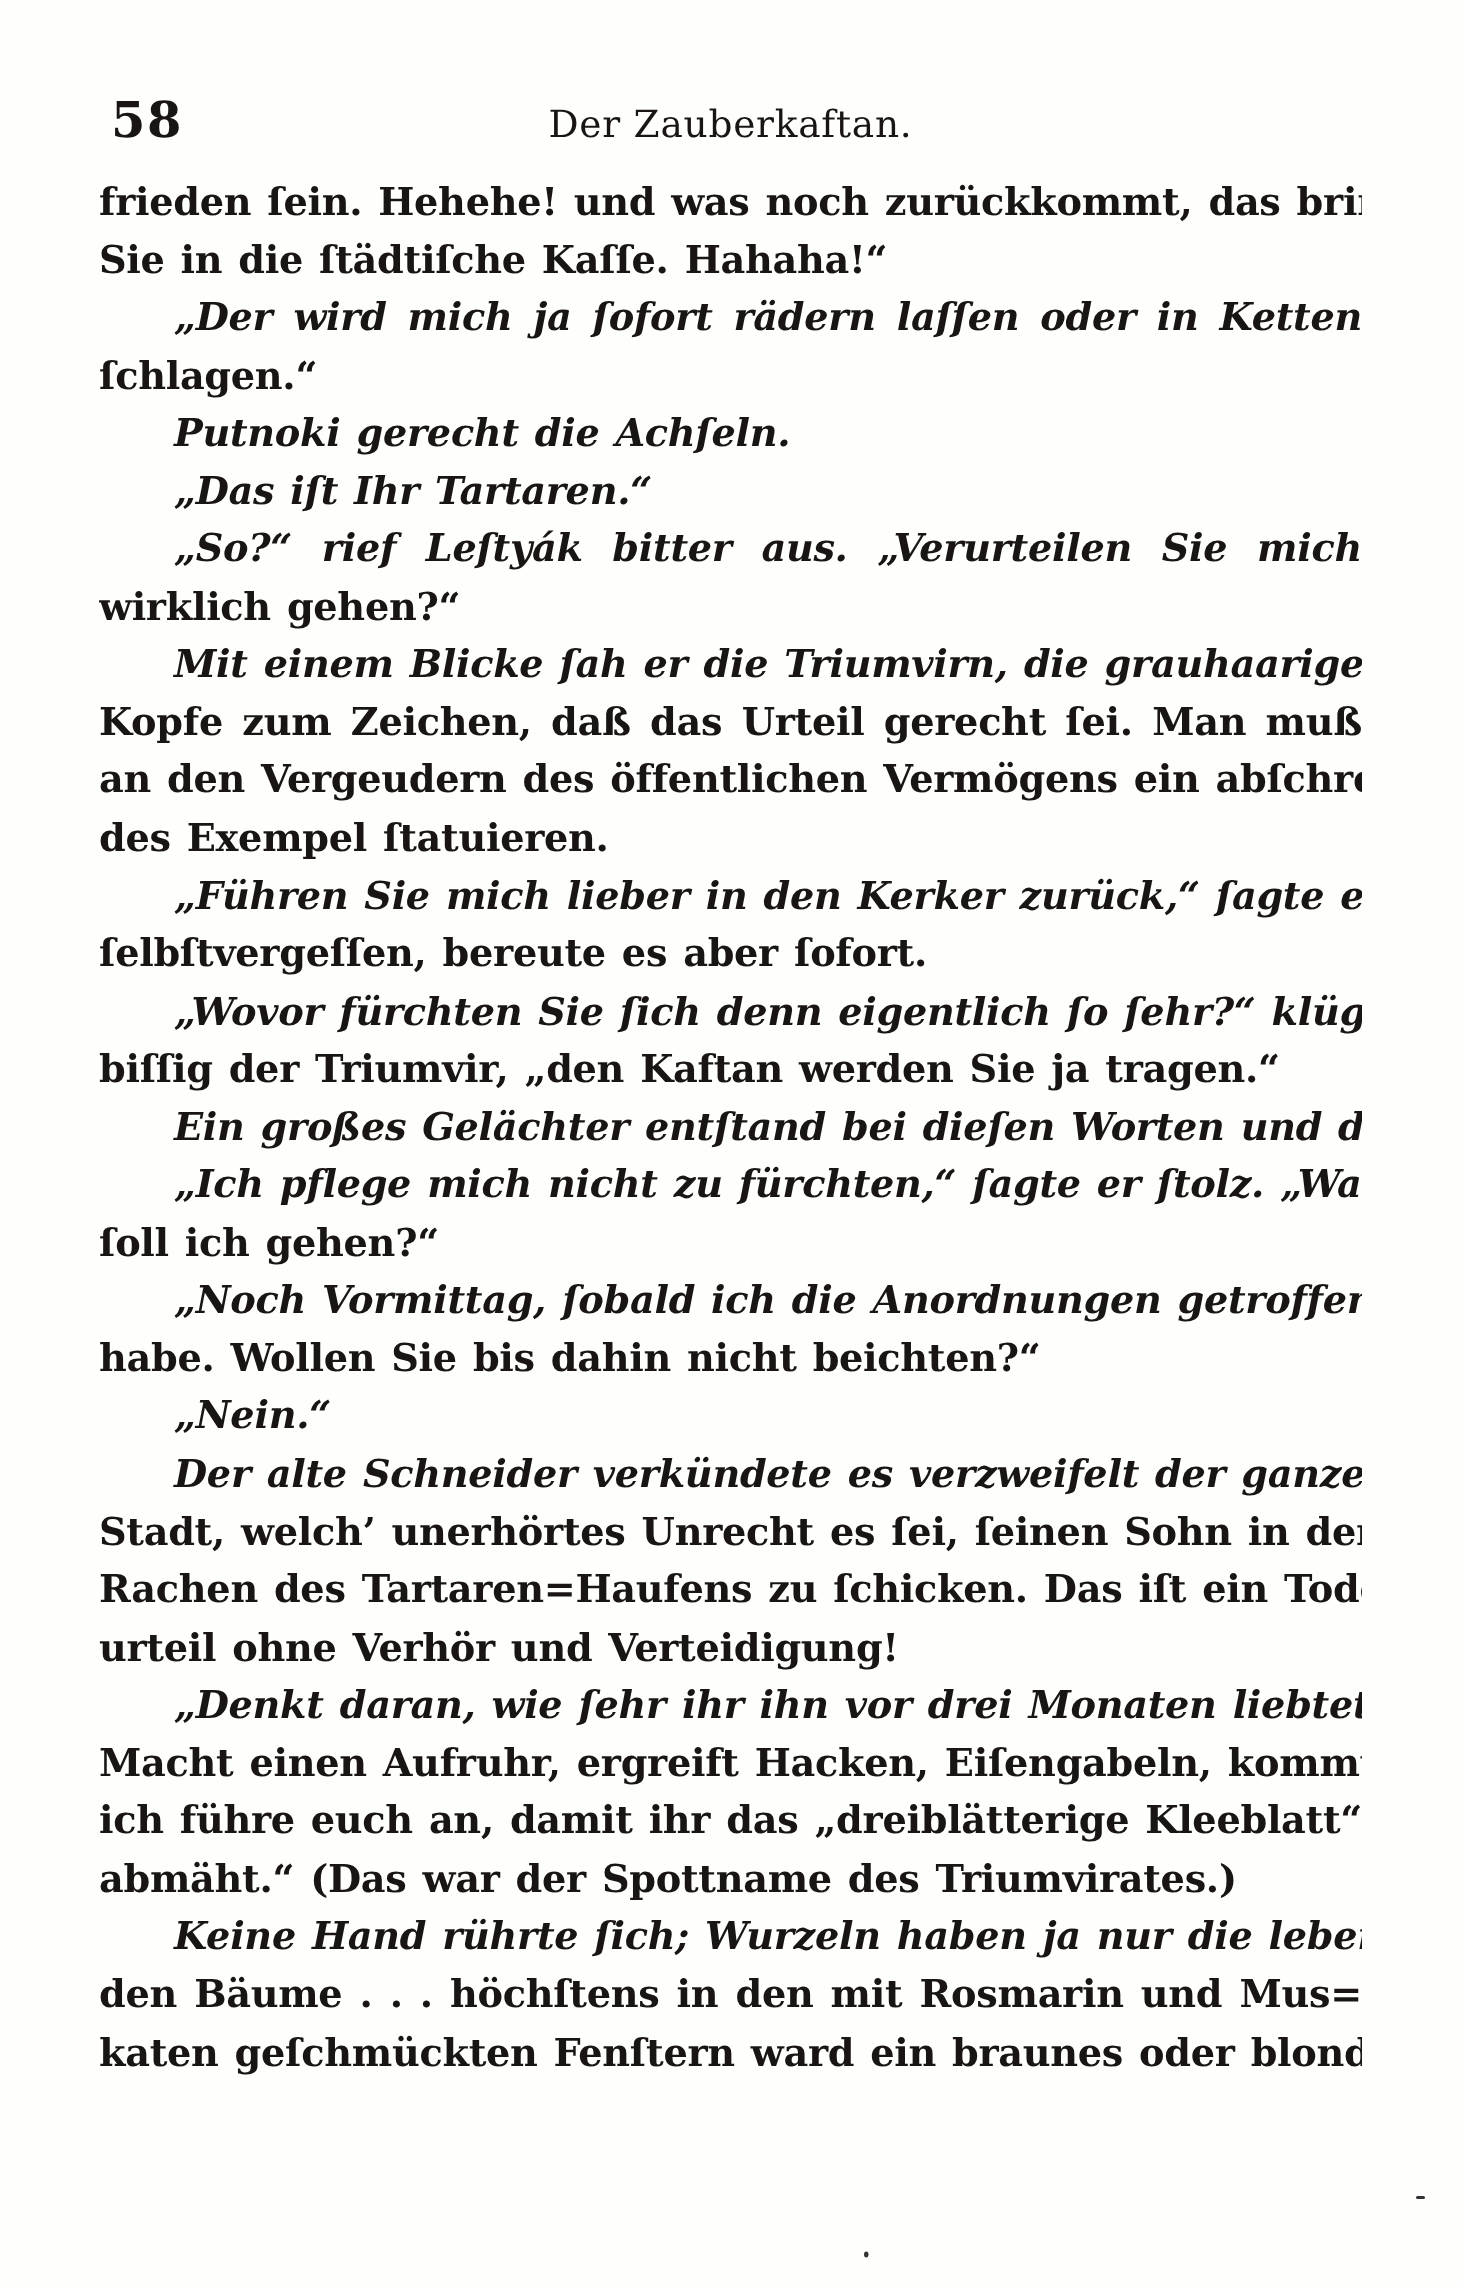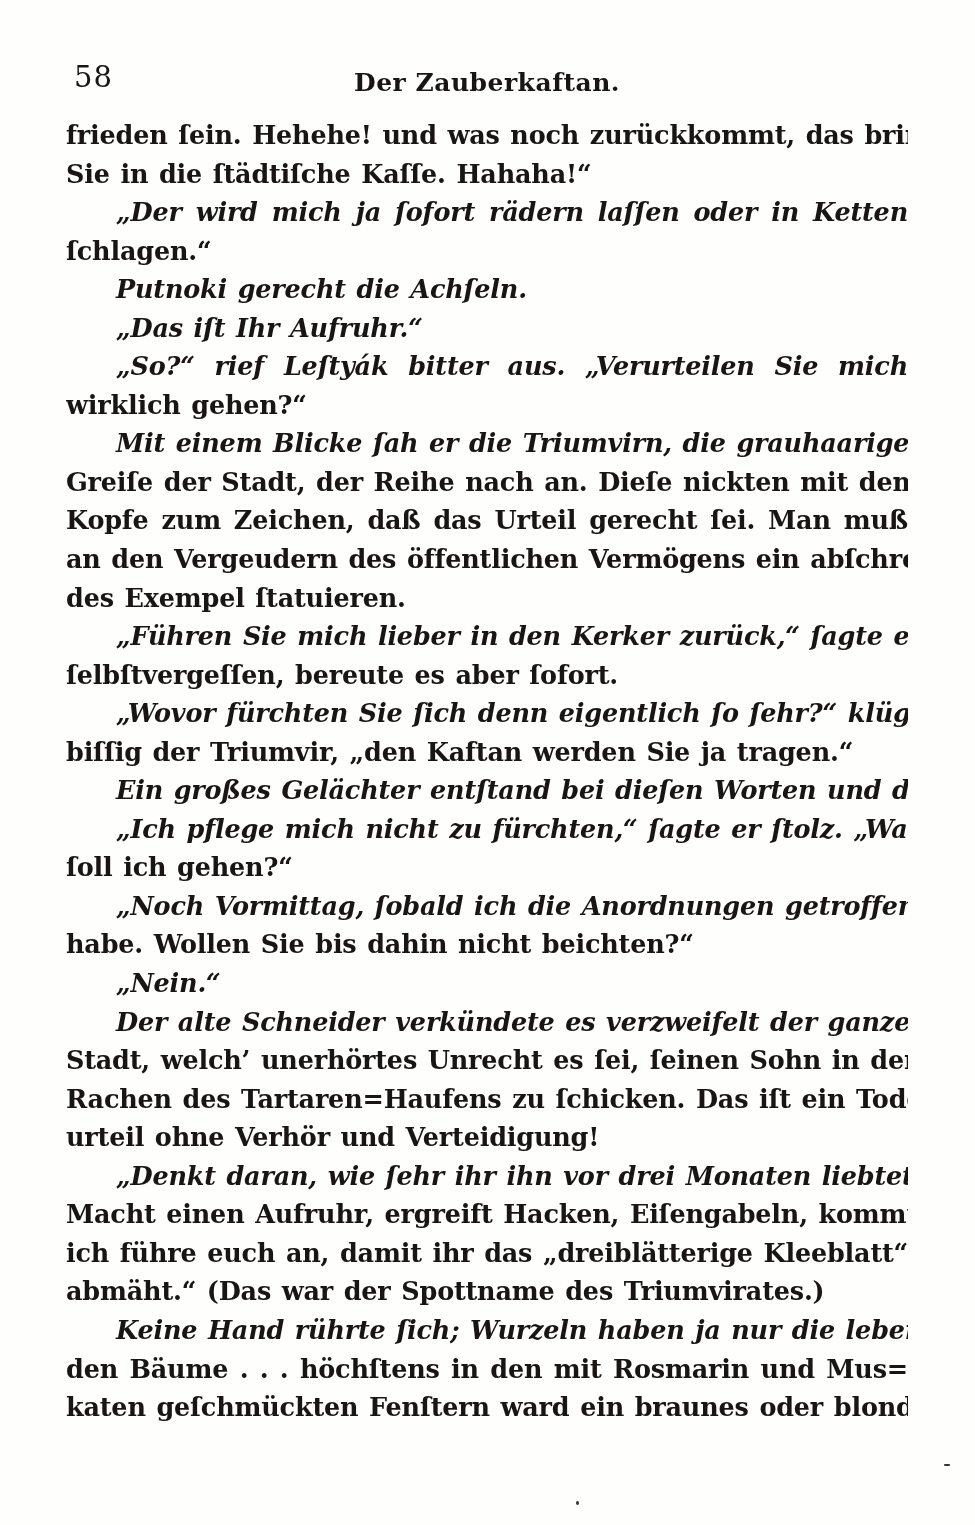--- a/index.html
+++ b/index.html
@@ -20,32 +20,32 @@
     position: absolute;
     left: 66px;
     top: 58px;
     width: 842px;
     height: 46px;
   }
   .pagenum {
     position: absolute;
     left: 8px;
     top: 2px;
-    font-size: 29px;
-    font-weight: normal;
+    font-size: 33px;
+    font-weight: bold;
     letter-spacing: 1px;
   }
   .title {
     position: absolute;
     left: 0;
     top: 10px;
     width: 100%;
     text-align: center;
     font-size: 25px;
-    font-weight: bold;
+    font-weight: normal;
     letter-spacing: 0.5px;
   }
   .bodytext {
     position: absolute;
     left: 66px;
     top: 116px;
     width: 842px;
   }
   .line {
     height: 38.55px;
@@ -82,25 +82,24 @@
     <span class="pagenum">58</span>
     <span class="title">Der Zauberkaftan.</span>
   </div>
 
   <div class="bodytext" id="body-text">
       <div class="line">frieden ſein.  Hehehe! und was noch zurückkommt, das bringen</div>
       <div class="line last">Sie in die ſtädtiſche Kaſſe.  Hahaha!“</div>
       <div class="line indent">„Der wird mich ja ſofort rädern laſſen oder in Ketten</div>
       <div class="line last">ſchlagen.“</div>
       <div class="line indent last">Putnoki gerecht die Achſeln.</div>
-      <div class="line indent last">„Das iſt Ihr Aufruhr.“</div>
+      <div class="line indent last">„Das iſt Ihr Tartaren.“</div>
       <div class="line indent">„So?“ rief Leſtyák bitter aus.  „Verurteilen Sie mich</div>
       <div class="line last">wirklich gehen?“</div>
       <div class="line indent">Mit einem Blicke ſah er die Triumvirn, die grauhaarigen</div>
-      <div class="line">Greiſe der Stadt, der Reihe nach an.  Dieſe nickten mit dem</div>
       <div class="line">Kopfe zum Zeichen, daß das Urteil gerecht ſei.  Man muß</div>
       <div class="line">an den Vergeudern des öffentlichen Vermögens ein abſchrecken=</div>
       <div class="line last">des Exempel ſtatuieren.</div>
       <div class="line indent">„Führen Sie mich lieber in den Kerker zurück,“ ſagte er</div>
       <div class="line last">ſelbſtvergeſſen, bereute es aber ſofort.</div>
       <div class="line indent">„Wovor fürchten Sie ſich denn eigentlich ſo ſehr?“ klügelte</div>
       <div class="line last">biſſig der Triumvir, „den Kaftan werden Sie ja tragen.“</div>
       <div class="line indent">Ein großes Gelächter entſtand bei dieſen Worten und das</div>
       <div class="line indent">„Ich pflege mich nicht zu fürchten,“ ſagte er ſtolz.  „Wann</div>
       <div class="line last">ſoll ich gehen?“</div>

